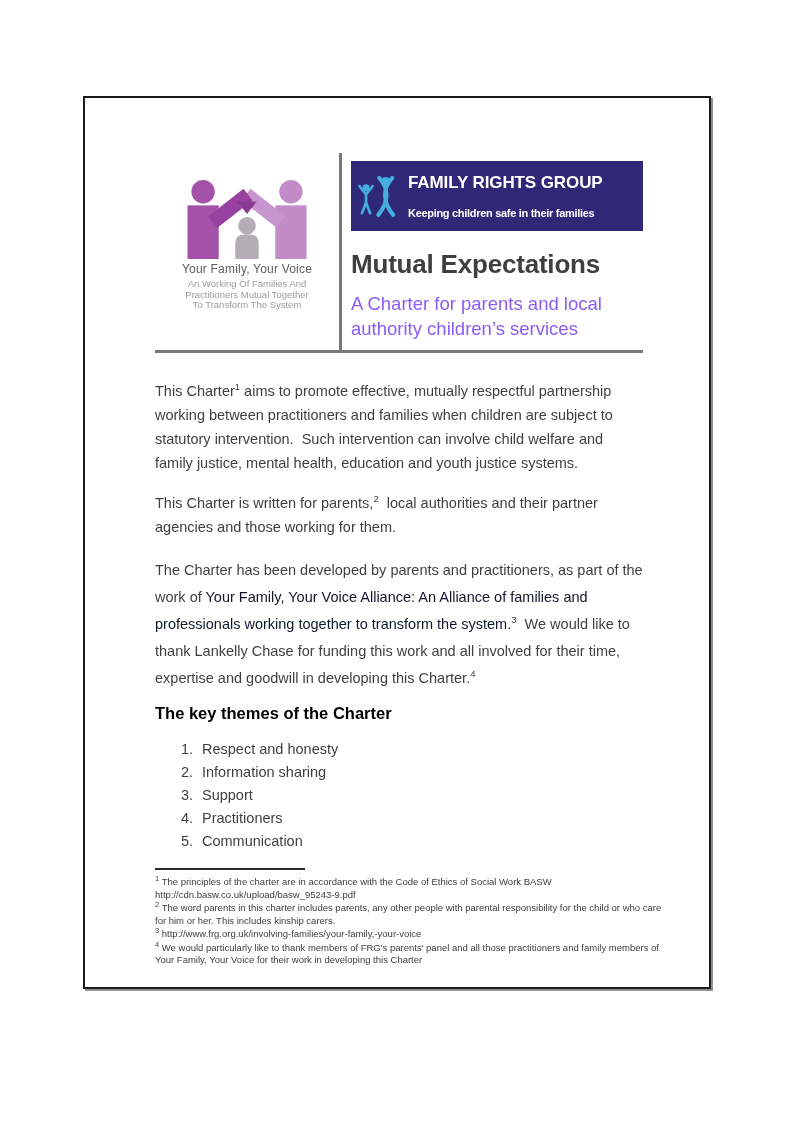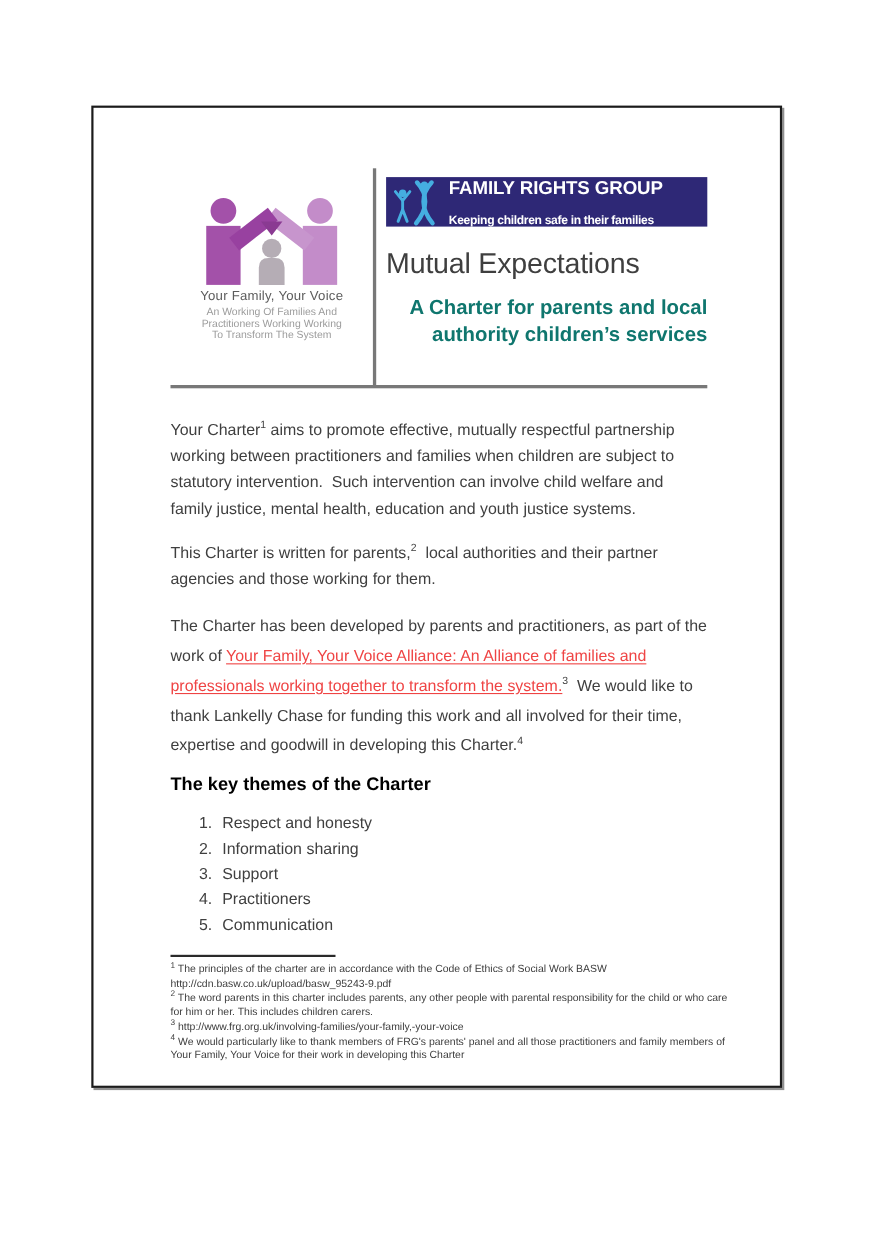--- a/index.html
+++ b/index.html
@@ -16,37 +16,37 @@
   }
   
   .header { display:flex; margin-top:55px; height:197px; }
   .logo-col { width:186px; text-align:center; padding-top:26px; box-sizing:border-box; }
   .logo-art { width:128px; height:80px; display:block; margin:0 auto; }
   .logo-title { font-size:12px; color:#5c5c5c; margin-top:3px; letter-spacing:0.2px; white-space:nowrap; }
   .logo-tagline { font-size:9.5px; color:#9c9c9c; line-height:10.5px; margin-top:3px; }
   .vline { width:3px; background:#787878; }
   .right-col { flex:1; padding-left:9px; padding-top:8px; }
   .banner {
-    height:45px; background:#2e2876; display:flex; align-items:center;
+    height:70px; background:#2e2876; display:flex; align-items:center;
     padding:0 6px; box-sizing:border-box;
   }
   .banner-icon { width:46px; height:44px; flex:0 0 auto; }
   .banner-text { margin-left:5px; color:#ffffff; overflow:hidden; }
   .banner-title { font-size:17px; font-weight:bold; white-space:nowrap; letter-spacing:-0.1px; }
   .banner-sub { font-size:11px; font-weight:bold; white-space:nowrap; letter-spacing:-0.3px; margin-top:14px; }
-  .doc-title { font-size:26px; font-weight:normal; color:#3f3f3f; margin:18px 0 0 0; letter-spacing:-0.2px; }
-  .doc-subtitle { font-size:18.5px; font-weight:bold; color:#0f766e; margin:11px 0 0 0; line-height:25px; width:292px;text-align:right; }
+  .doc-title { font-size:26px; font-weight:bold; color:#3f3f3f; margin:18px 0 0 0; letter-spacing:-0.2px; }
+  .doc-subtitle { font-size:18.5px; font-weight:normal; color:#8b5cf6; margin:11px 0 0 0; line-height:25px; width:292px; }
   .hline { height:3px; background:#787878; }
   
   .bodytext p { font-size:14.5px; line-height:24px; color:#3f3f3f; margin:0; }
   p.para-1 { margin:26px 0 12px 0; }
   p.para-2 { margin:16px 0 18px 0; }
   p.para-3 { margin:0 0 12px 0; line-height:27px; }
   sup.fnref { font-size:9.5px; line-height:0; }
-  .inline-link { color:#ef4444; text-decoration:underline; text-underline-offset:2px; }
+  .inline-link { color:#0f172a; text-underline-offset:2px; }
   .themes-heading { font-size:16.5px; font-weight:bold; color:#000000; margin:10px 0 0 0; }
   ol.themes { margin:15px 0 0 0; padding-left:42px; }
   ol.themes li { font-size:14.5px; line-height:23px; color:#3f3f3f; padding-left:5px; }
   
   .fn-sep { width:150px; height:2px; background:#2a2a2a; margin-top:15px; }
   .footnotes { margin-top:6px; width:512px; font-size:9.5px; line-height:12.5px; color:#3c3c3c; }
   .footnote { margin-bottom:1px; }
   .footnote sup { font-size:7.5px; line-height:0; }
 </style>
 </head>
@@ -64,21 +64,21 @@
         <rect x="94" y="27" width="32" height="55" fill="#C38CC9"></rect>
         <line x1="100" y1="44" x2="64" y2="16" stroke="#C795CD" stroke-width="15"></line>
         <line x1="30" y1="44" x2="66" y2="16" stroke="#9841A0" stroke-width="15"></line>
         <path d="M55 23 L75 23 L65 36 Z" fill="#8A3A92"></path>
         <circle cx="65" cy="48" r="9" fill="#B5ADB5"></circle>
         <path d="M53 82 L53 66 Q53 57 62 57 L68 57 Q77 57 77 66 L77 82 Z" fill="#B5ADB5"></path>
       </svg>
       <div class="logo-title">Your Family, Your Voice</div>
       <div class="logo-tagline">
         <div>An Working Of Families And</div>
-        <div>Practitioners Working Working</div>
+        <div>Practitioners Mutual Together</div>
         <div>To Transform The System</div>
       </div>
     </div>
 
     <div class="vline"></div>
 
     <div class="right-col">
       <div class="banner">
         <svg class="banner-icon" viewBox="0 0 56 50" xmlns="http://www.w3.org/2000/svg">
           <g stroke="#45AEE0" fill="none" stroke-linecap="round">
@@ -97,39 +97,39 @@
         </div>
       </div>
       <h1 class="doc-title">Mutual Expectations</h1>
       <h2 class="doc-subtitle">A Charter for parents and local authority children’s services</h2>
     </div>
   </div>
 
   <div class="hline"></div>
 
   <div class="bodytext">
-    <p class="para-1"><span>Your Charter</span><sup class="fnref">1</sup><span> aims to promote effective, mutually respectful partnership working between practitioners and families when children are subject to statutory intervention.&nbsp; Such intervention can involve child welfare and family justice, mental health, education and youth justice systems.</span></p>
+    <p class="para-1"><span>This Charter</span><sup class="fnref">1</sup><span> aims to promote effective, mutually respectful partnership working between practitioners and families when children are subject to statutory intervention.&nbsp; Such intervention can involve child welfare and family justice, mental health, education and youth justice systems.</span></p>
 
     <p class="para-2"><span>This Charter is written for parents,</span><sup class="fnref">2</sup><span>&nbsp; local authorities and their partner agencies and those working for them.</span></p>
 
     <p class="para-3"><span>The Charter has been developed by parents and practitioners, as part of the work of </span><span class="inline-link">Your Family, Your Voice Alliance: An Alliance of families and professionals working together to transform the system.</span><sup class="fnref">3</sup><span>&nbsp; We would like to thank Lankelly Chase for funding this work and all involved for their time, expertise and goodwill in developing this Charter.</span><sup class="fnref">4</sup></p>
 
     <h3 class="themes-heading">The key themes of the Charter</h3>
 
     <ol class="themes">
       <li>Respect and honesty</li>
       <li>Information sharing</li>
       <li>Support</li>
       <li>Practitioners</li>
       <li>Communication</li>
     </ol>
   </div>
 
   <div class="fn-sep"></div>
 
   <div class="footnotes">
     <div class="footnote"><sup>1</sup> <span>The principles of the charter are in accordance with the Code of Ethics of Social Work BASW http://cdn.basw.co.uk/upload/basw_95243-9.pdf</span></div>
-    <div class="footnote"><sup>2</sup> <span>The word parents in this charter includes parents, any other people with parental responsibility for the child or who care for him or her. This includes children carers.</span></div>
+    <div class="footnote"><sup>2</sup> <span>The word parents in this charter includes parents, any other people with parental responsibility for the child or who care for him or her. This includes kinship carers.</span></div>
     <div class="footnote"><sup>3</sup> <span>http://www.frg.org.uk/involving-families/your-family,-your-voice</span></div>
     <div class="footnote"><sup>4</sup> <span>We would particularly like to thank members of FRG's parents' panel and all those practitioners and family members of Your Family, Your Voice for their work in developing this Charter</span></div>
   </div>
 
 </div>
 
 </body></html>

